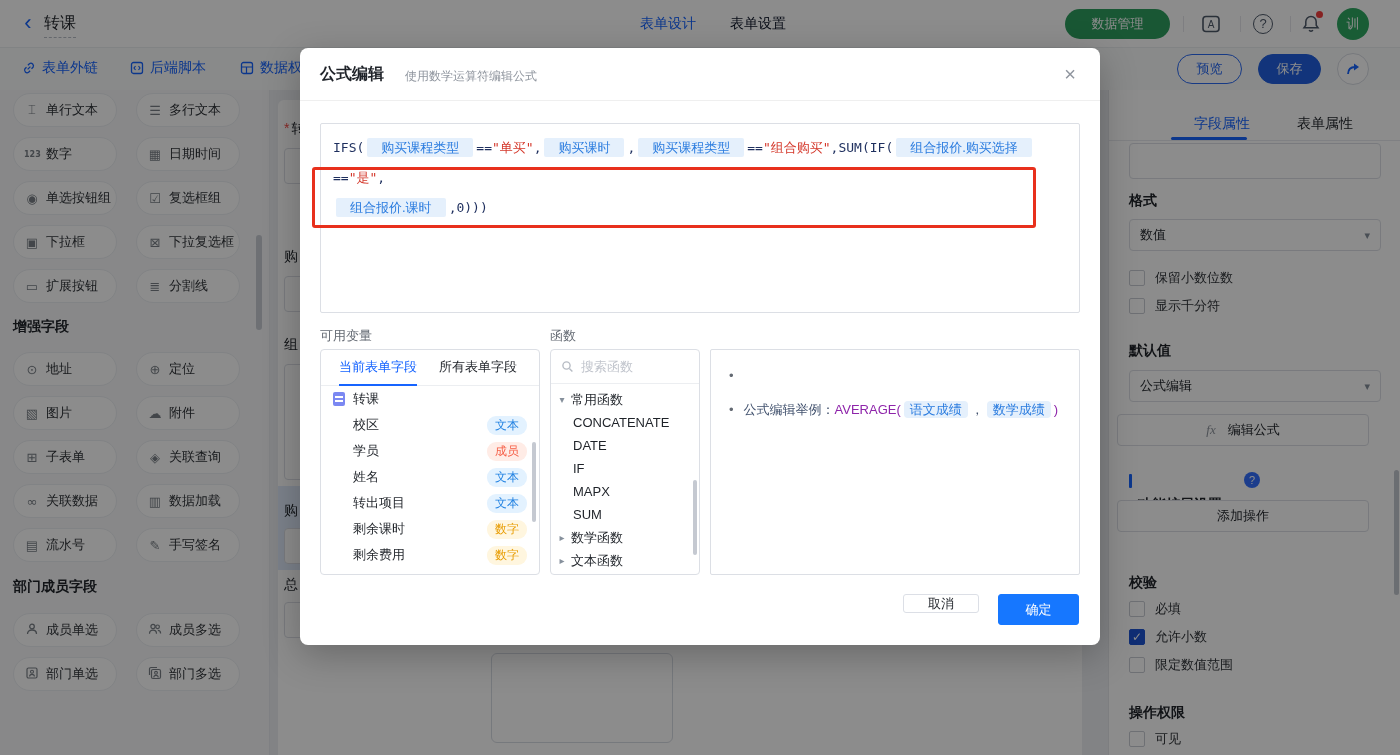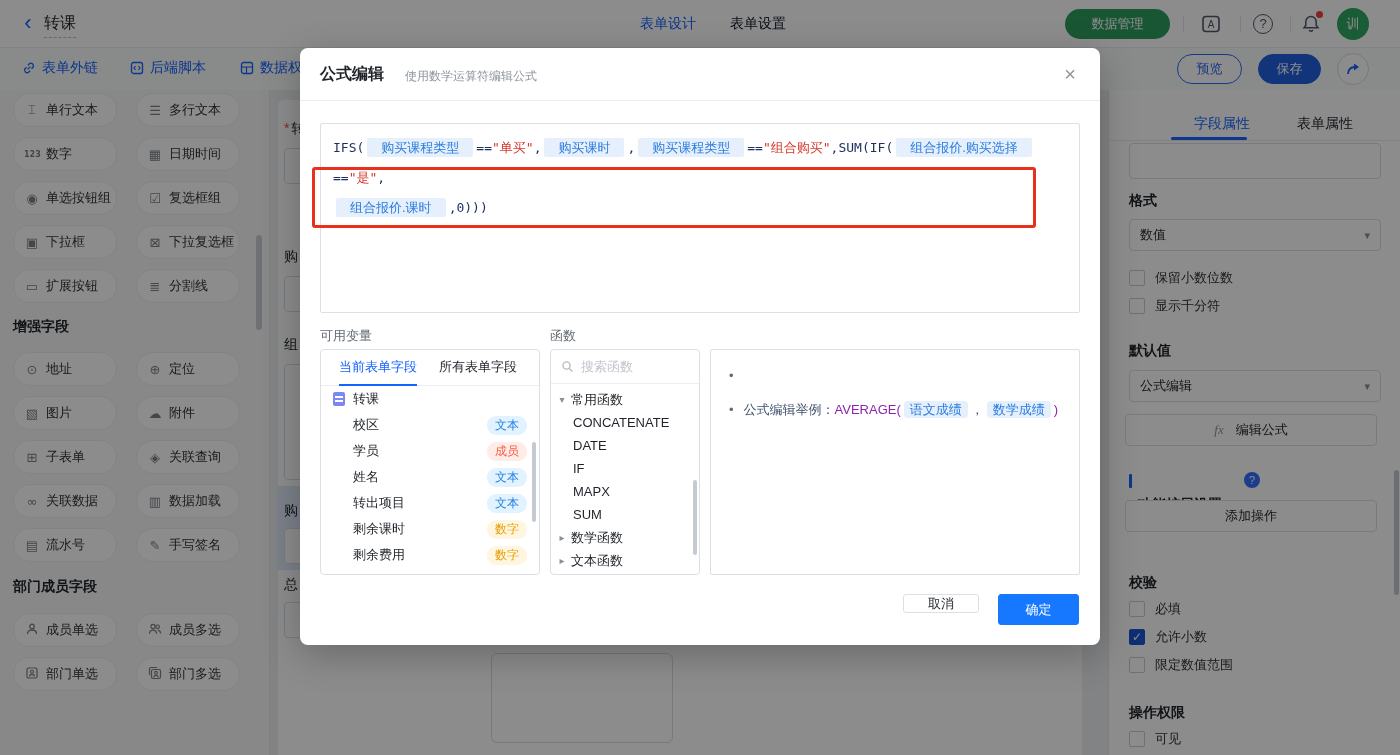--- a/index.html
+++ b/index.html
@@ -57,21 +57,21 @@
   .ptab-underline { position:absolute; left:62px; top:47px; width:76px; height:3px; background:#1664ff; border-radius:2px; }
   .pdivider { position:absolute; left:0; top:50px; width:292px; height:1px; background:#e8eaee; }
   .pinput { position:absolute; left:20px; top:53px; width:252px; height:36px; background:#fff; border:1px solid #dcdfe6; border-radius:4px; font-size:13px; padding:0 8px; color:#1f2329; }
   .plabel { position:absolute; left:20px; font-size:14px; font-weight:600; color:#1f2329; }
   .psel { position:absolute; left:20px; width:252px; height:32px; border:1px solid #dcdfe6; border-radius:4px; background:#fff; display:flex; align-items:center; justify-content:space-between; padding:0 10px; font-size:13px; color:#1f2329; cursor:pointer; }
   .caret { color:#86909c; font-size:11px; }
   .cbrow { position:absolute; left:20px; display:flex; align-items:center; gap:10px; cursor:pointer; }
   .cb { width:16px; height:16px; border:1px solid #c9cdd4; border-radius:2px; background:#fff; }
   .cb.checked { background:#1e55d4; border-color:#1e55d4; color:#fff; font-size:12px; line-height:15px; text-align:center; }
   .cblabel { font-size:13px; color:#2f3338; }
-  .pbtn { position:absolute; left:16px; width:252px; height:32px; border:1px solid #dcdfe6; border-radius:4px; background:#fff; font-size:13px; color:#1f2329; cursor:pointer; display:flex; align-items:center; justify-content:center; gap:12px; }
+  .pbtn { position:absolute; left:8px; width:252px; height:32px; border:1px solid #dcdfe6; border-radius:4px; background:#fff; font-size:13px; color:#1f2329; cursor:pointer; display:flex; align-items:center; justify-content:center; gap:12px; }
   .fxg { color:#8f959e; font-style:italic; font-family:"Liberation Serif",serif; }
   .extbar { position:absolute; left:20px; width:3px; height:14px; background:#1664ff; border-radius:1px; }
   .exttitle { position:absolute; left:29px; font-size:14px; font-weight:600; color:#1f2329;margin-top:24px; }
   .helpdot { position:absolute; width:16px; height:16px; border-radius:50%; background:#3370ff; color:#fff; font-size:11px; line-height:16px; text-align:center; }
   .pn-scroll { left:1394px; top:470px; width:5px; height:125px; border-radius:3px; background:#c4c8cf; z-index:2; }
 
   
   .overlay { left:0; top:0; width:1400px; height:755px; background:rgba(0,0,0,0.45); z-index:50; }
   .modal { left:300px; top:48px; width:800px; height:597px; background:#fff; border-radius:8px; box-shadow:0 10px 36px rgba(0,0,0,0.25); z-index:60; }
   .m-title { left:20px; top:16px; font-size:16px; font-weight:600; color:#1f2329; }

